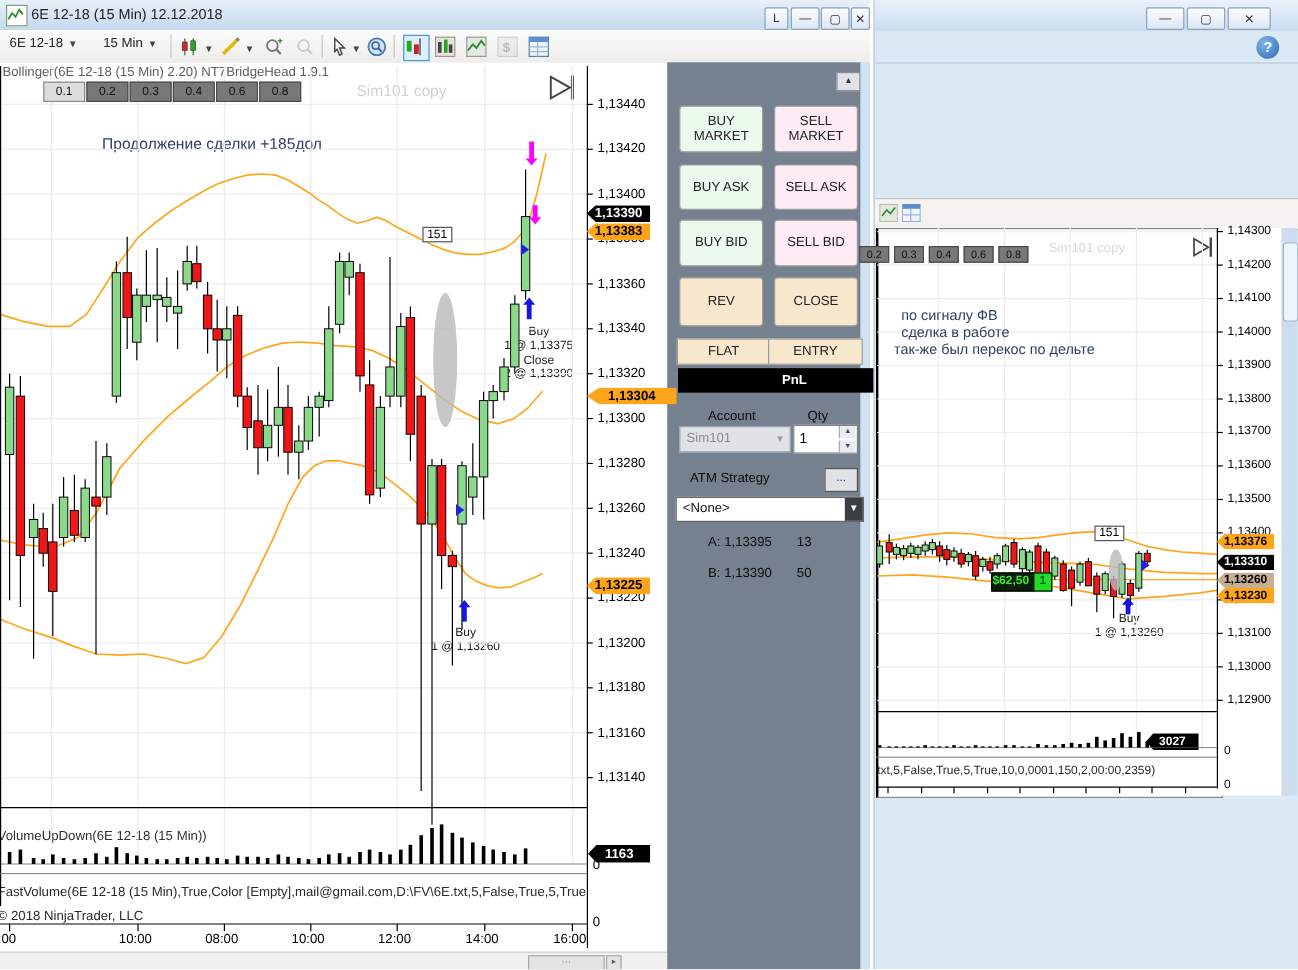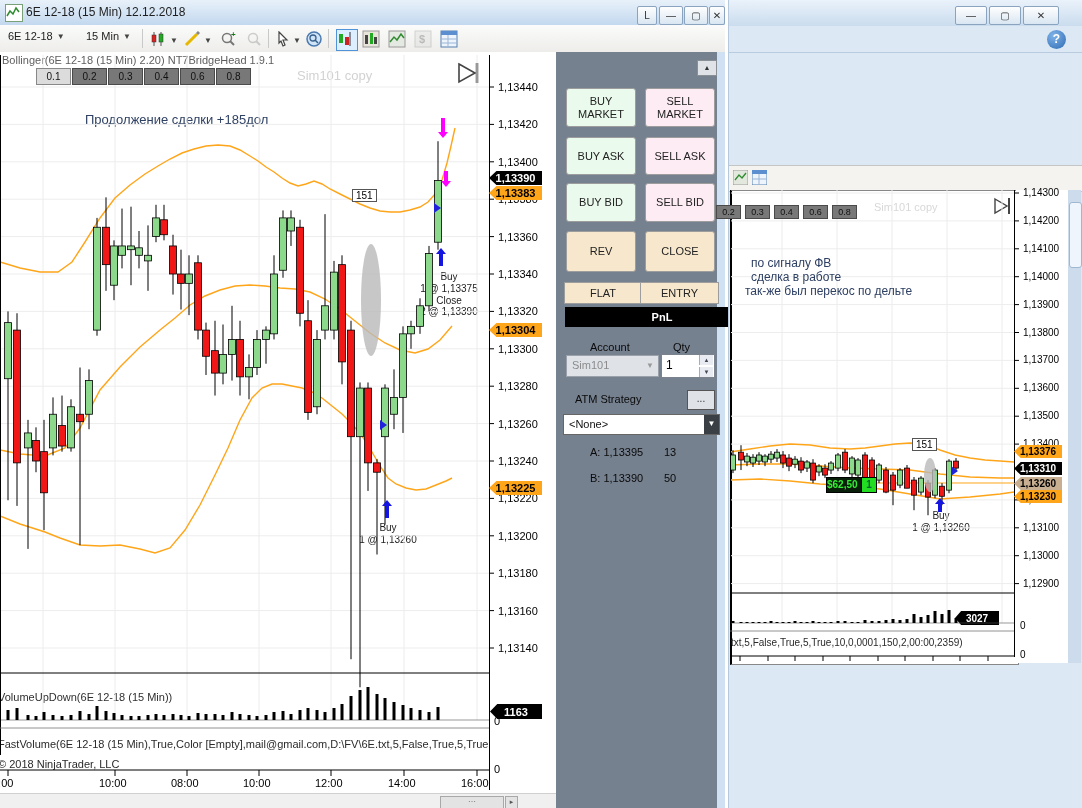--- a/index.html
+++ b/index.html
@@ -690,21 +690,21 @@
     <div class="axlab abs" style="left: 1023px; top: 354.4px; font-size: 10px;">1,13700</div>
     <div class="axlab abs" style="left: 1023px; top: 382.3px; font-size: 10px;">1,13600</div>
     <div class="axlab abs" style="left: 1023px; top: 410.2px; font-size: 10px;">1,13500</div>
     <div class="axlab abs" style="left: 1023px; top: 438.1px; font-size: 10px;">1,13400</div>
     <div class="axlab abs" style="left: 1023px; top: 493.9px; font-size: 10px;">1,13200</div>
     <div class="axlab abs" style="left: 1023px; top: 521.8px; font-size: 10px;">1,13100</div>
     <div class="axlab abs" style="left: 1023px; top: 549.7px; font-size: 10px;">1,13000</div>
     <div class="axlab abs" style="left: 1023px; top: 577.6px; font-size: 10px;">1,12900</div>
     <div class="tag abs" style="left: 489px; top: 171px; width: 53px; height: 14px; background: rgb(0, 0, 0); color: rgb(255, 255, 255);">1,13390</div>
     <div class="tag abs" style="left: 489px; top: 186px; width: 53px; height: 14px; background: rgb(255, 165, 25); color: rgb(0, 0, 0);">1,13383</div>
-    <div class="tag abs" style="left: 489px; top: 323px; width: 53px; height: 14px; background: rgb(255, 165, 25); color: rgb(0, 0, 0);">1,13304</div>
+    <div class="tag abs" style="left: 489px; top: 323px; width: 75px; height: 14px; background: rgb(255, 165, 25); color: rgb(0, 0, 0);">1,13304</div>
     <div class="tag abs" style="left: 489px; top: 481px; width: 53px; height: 14px; background: rgb(255, 165, 25); color: rgb(0, 0, 0);">1,13225</div>
     <div class="tag abs" style="left: 1014px; top: 445px; width: 48px; height: 13px; background: rgb(255, 165, 25); color: rgb(0, 0, 0); font-size: 10px;">1,13376</div>
     <div class="tag abs" style="left: 1014px; top: 462px; width: 48px; height: 13px; background: rgb(0, 0, 0); color: rgb(255, 255, 255); font-size: 10px;">1,13310</div>
     <div class="tag abs" style="left: 1014px; top: 477px; width: 48px; height: 13px; background: rgb(201, 175, 146); color: rgb(0, 0, 0); font-size: 10px;">1,13260</div>
     <div class="tag abs" style="left: 1014px; top: 490px; width: 48px; height: 13px; background: rgb(255, 165, 25); color: rgb(0, 0, 0); font-size: 10px;">1,13230</div>
     <div class=" abs" style="left: 826px; top: 477px; width: 34px; height: 14px; background: rgb(10, 31, 10); color: rgb(51, 238, 51); font-size: 10px; font-weight: bold; line-height: 14px; border: 1px solid rgb(0, 0, 0);">$62,50</div>
     <div class=" abs" style="left: 861px; top: 477px; width: 14px; height: 14px; background: rgb(34, 221, 34); color: rgb(0, 102, 51); font-size: 10px; font-weight: bold; text-align: center; line-height: 14px; border: 1px solid rgb(0, 0, 0);">1</div>
   </div>
 
 </body></html>

